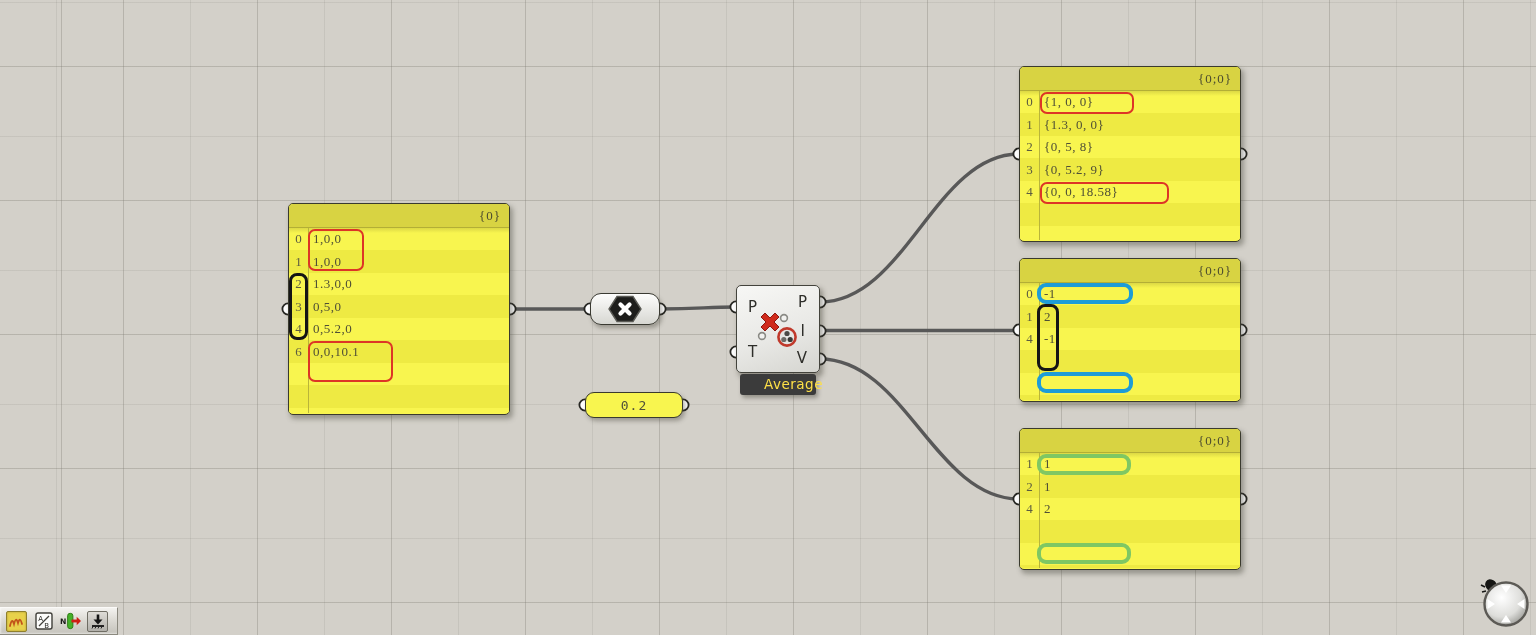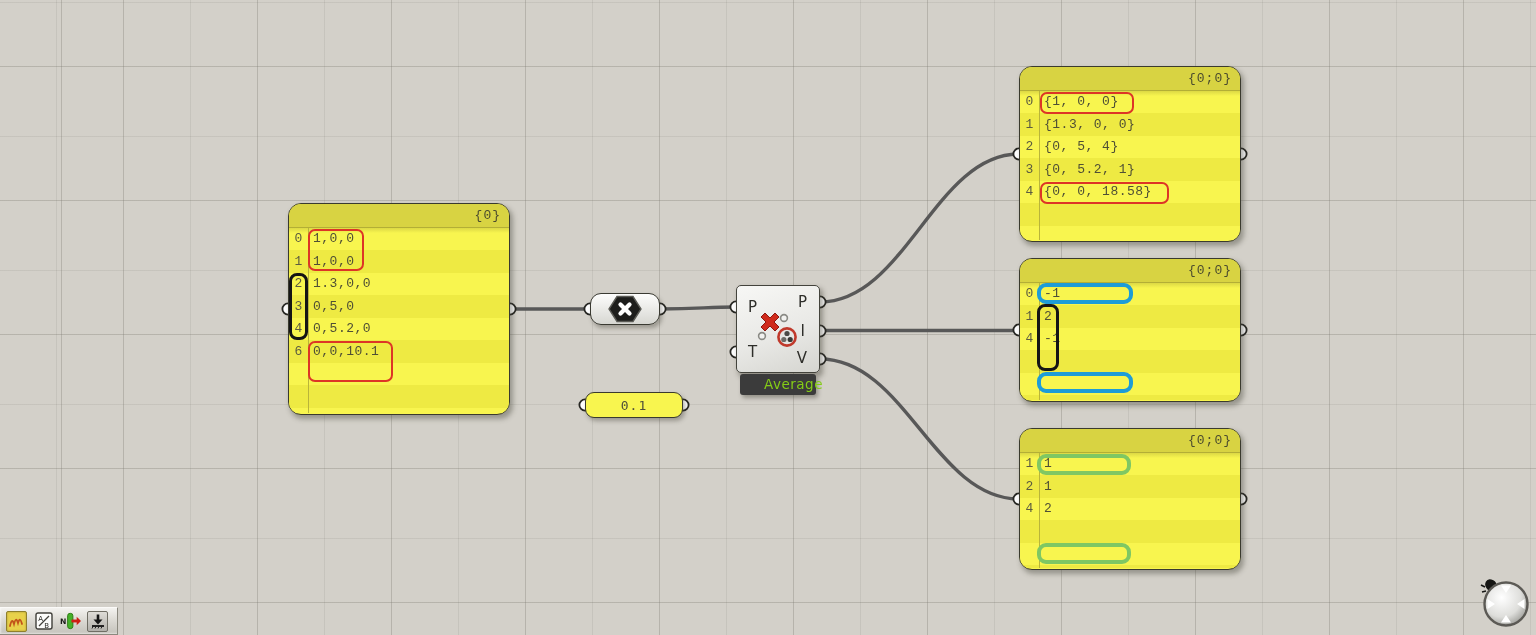--- a/index.html
+++ b/index.html
@@ -14,22 +14,22 @@
       repeating-linear-gradient(90deg, rgba(122,119,111,0.14) 0 1.2px, transparent 1.2px 134px),
       repeating-linear-gradient(180deg, rgba(122,119,111,0.32) 0 1.4px, transparent 1.4px 134px),
       repeating-linear-gradient(180deg, rgba(122,119,111,0.14) 0 1.2px, transparent 1.2px 134px);
     background-position: 123px 0, 56px 0, 0 66px, 0 2px;
   }
 
   .wires { position:absolute; left:0; top:0; }
 
   
   .panel {
-    position:absolute; border:1.6px solid #3a3a2e; border-radius:13px;
-    overflow:hidden; font-family:Liberation Mono, monospace;
+    position:absolute; border:1.6px solid #3a3a2e; border-radius:5px;
+    overflow:hidden; font-family:Liberation Serif, serif;
     box-shadow:2.5px 3.5px 5px rgba(70,68,58,0.42);
     background:#f8f54f;
   }
   .panel-header {
     height:24px; line-height:24px; background:#d8d342;
     border-bottom:1px solid #b3ae36; text-align:right; padding:0 8px;
     font-size:13px; color:#4c4c2e; letter-spacing:1px;
   }
   .panel-body {
     position:relative; height:calc(100% - 25px);
@@ -67,21 +67,21 @@
   }
 
   
   .component {
     position:absolute; border:1.7px solid #43433c; border-radius:5px;
     background:linear-gradient(160deg,#f7f7f5 0%, #e9e9e6 55%, #d5d5d0 100%);
     box-shadow:2.5px 3.5px 5px rgba(70,68,58,0.45);
   }
   .comp-letter { position:absolute; font-size:15px; color:#2e2e2a; font-family:"DejaVu Sans", sans-serif; }
   .comp-tag {
-    position:absolute; background:#3b3b3b; color:#84cc16; font-size:13.5px;
+    position:absolute; background:#3b3b3b; color:#fde047; font-size:13.5px;
     border-radius:3px; text-align:center; line-height:21px;
     box-shadow:2px 3px 4px rgba(70,68,58,0.45); font-family:"DejaVu Sans", sans-serif;
     letter-spacing:0.5px;
     padding-left:24px;
   }
 
   
   .gh-toolbar {
     position:absolute; left:0; top:607px; width:118px; height:28px;
     background:linear-gradient(180deg,#f4f3f0 0%, #dddbd5 45%, #c4c2bb 100%);
@@ -151,21 +151,21 @@
     <svg width="34" height="28" viewBox="0 0 34 28">
       <polygon points="9,1.5 25,1.5 33,14 25,26.5 9,26.5 1,14" fill="#1d1d1b" stroke="#5a5a55" stroke-width="1.4"></polygon>
       <g stroke="#ffffff" stroke-width="4.2" stroke-linecap="round">
         <line x1="12.5" y1="9.5" x2="21.5" y2="18.5"></line>
         <line x1="21.5" y1="9.5" x2="12.5" y2="18.5"></line>
       </g>
     </svg>
   </div>
 
   <div class="tol-panel" style="left:585px; top:392px; width:98px; height:26px;">
-    <span>0.1</span>
+    <span>0.2</span>
   </div>
 
   <div class="component" style="left:736px; top:285px; width:84px; height:88px;">
     <span class="comp-letter" style="left:11px; top:12px;">P</span>
     <span class="comp-letter" style="left:11px; top:57px;">T</span>
     <span class="comp-letter" style="right:12px; top:7px;">P</span>
     <span class="comp-letter" style="right:14px; top:36px;">I</span>
     <span class="comp-letter" style="right:12px; top:63px;">V</span>
     <svg width="48" height="44" viewBox="0 0 48 44" style="position:absolute; left:18px; top:24px;">
       <g stroke="#8e1710" stroke-width="1" fill="#cf2a1b" stroke-linejoin="round">
@@ -180,22 +180,22 @@
     </svg>
   </div>
   <div class="comp-tag" style="left:740px; top:374px; width:76px; height:21px;">Average</div>
 
   <div class="panel" style="left:1019px; top:66px; width:222px; height:176px;">
     <div class="panel-header">{0;0}</div>
     <div class="panel-body">
       <div class="idx-divider"></div>
       <div class="prow"><span class="idx">0</span><span class="val">{1, 0, 0}</span></div>
       <div class="prow"><span class="idx">1</span><span class="val">{1.3, 0, 0}</span></div>
-      <div class="prow"><span class="idx">2</span><span class="val">{0, 5, 4}</span></div>
-      <div class="prow"><span class="idx">3</span><span class="val">{0, 5.2, 1}</span></div>
+      <div class="prow"><span class="idx">2</span><span class="val">{0, 5, 8}</span></div>
+      <div class="prow"><span class="idx">3</span><span class="val">{0, 5.2, 9}</span></div>
       <div class="prow"><span class="idx">4</span><span class="val">{0, 0, 18.58}</span></div>
       <div class="hl hl-red" style="left:20px; top:1px;   width:94px;  height:22px;"></div>
       <div class="hl hl-red" style="left:20px; top:91px;  width:129px; height:22px;"></div>
     </div>
   </div>
 
   <div class="panel" style="left:1019px; top:258px; width:222px; height:144px;">
     <div class="panel-header">{0;0}</div>
     <div class="panel-body">
       <div class="idx-divider"></div>

